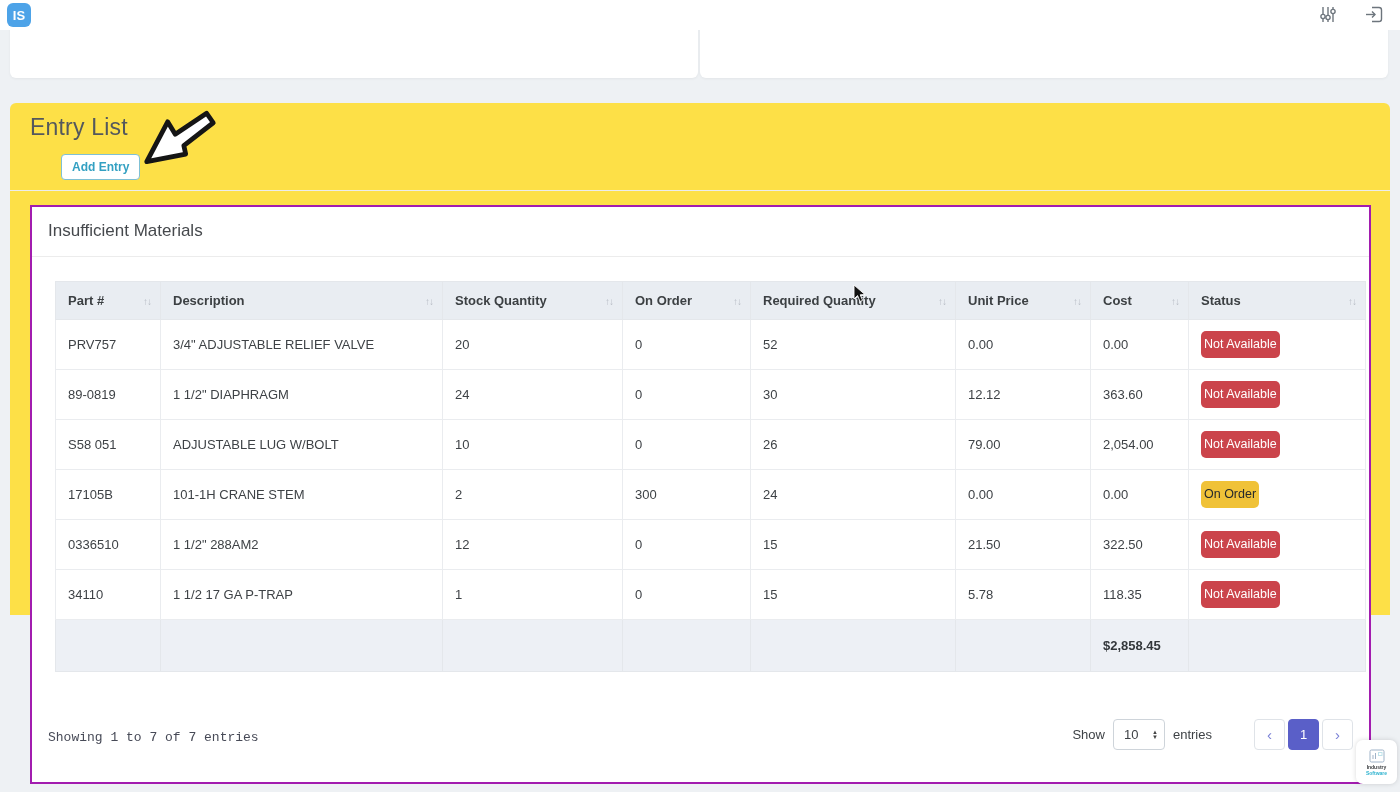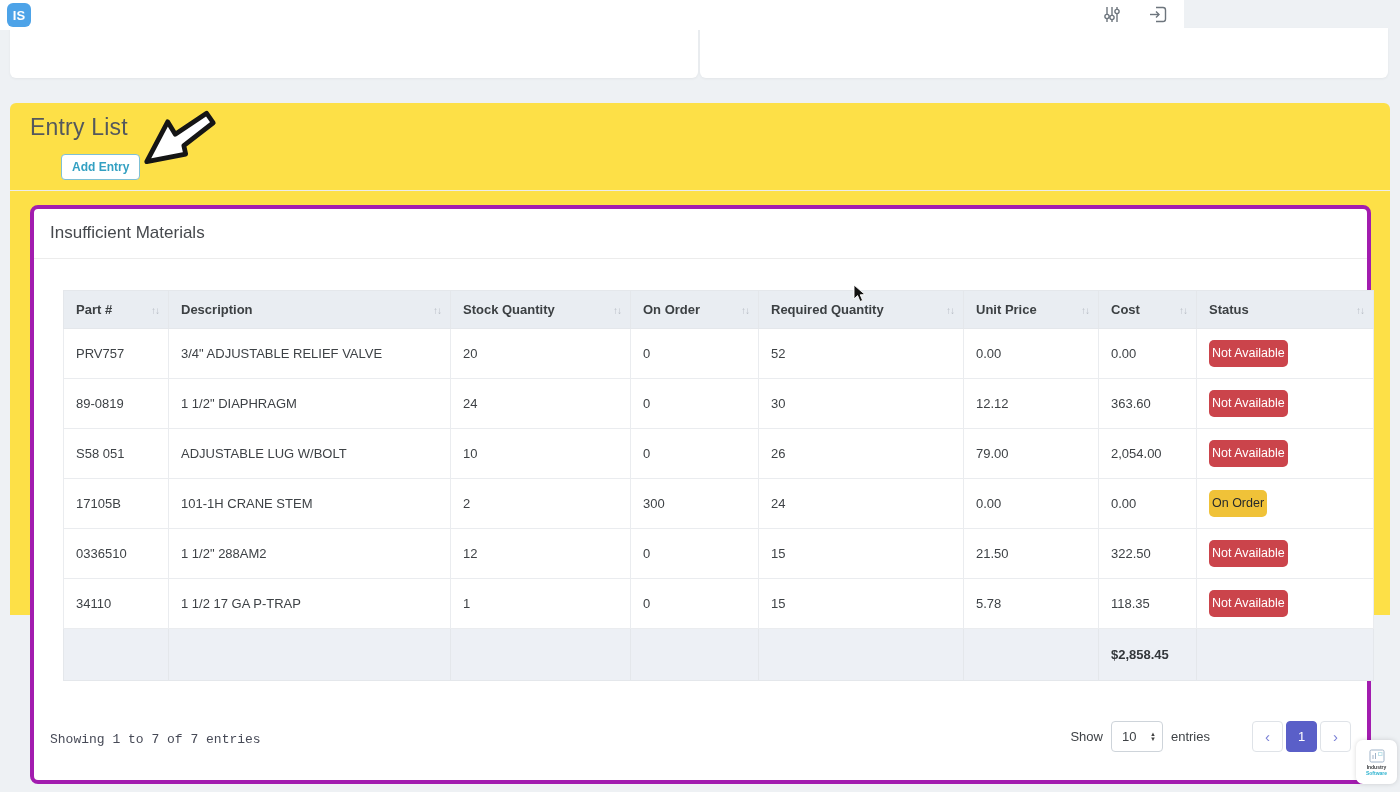--- a/index.html
+++ b/index.html
@@ -5,21 +5,21 @@
   * { box-sizing: border-box; margin: 0; padding: 0; }
   html, body { width: 1400px; height: 792px; }
   body {
     position: relative;
     background: #eef1f4;
     font-family: "Liberation Sans", sans-serif;
     overflow: hidden;
     color: #3e4246;
   }
   
-  .topbar { position: absolute; top: 0; left: 0; width: 1184px; height: 30px; background: #fff; z-index: 5; }
+  .topbar { position: absolute; top: 0; left: 0; width: 1400px; height: 30px; background: #fff; z-index: 5; }
   .logo {
     position: absolute; left: 7px; top: 3px; width: 24px; height: 24px;
     background: #4da3e8; color: #fff; border-radius: 6px;
     display: flex; align-items: center; justify-content: center;
     font-size: 13px; font-weight: bold;
   }
   .topbar-icons { position: absolute; right: 16px; top: 6px; display: flex; gap: 28px; }
   .topbar-icons svg { display: block; }
 
   
@@ -38,27 +38,27 @@
   }
   .section-divider { position: absolute; left: 0; top: 87px; width: 100%; border-top: 1px solid #ececec; }
 
   
   .annotation-arrow { position: absolute; left: 142px; top: 106px; z-index: 20; }
   .mouse-cursor { position: absolute; left: 853px; top: 284px; z-index: 30; }
 
   
   .mat-card {
     position: absolute; left: 20px; top: 102px; width: 1341px; height: 579px;
-    background: #fff; border: 4px solid #a21caf; border-radius: 8px;
+    background: #fff; border: 2px solid #a21caf; border-radius: 0;
   }
   .mat-card-header { padding: 14px 16px 15px 16px; border-bottom: 1px solid #ececec; }
   .mat-card-title { font-size: 17px; font-weight: 500; color: #46494d; }
 
   
-  .table-wrap { position: absolute; left: 29px; top: 74px; width: 1310px; margin-top: 7px; }
+  .table-wrap { position: absolute; left: 23px; top: 74px; width: 1310px; }
   table { width: 100%; border-collapse: collapse; table-layout: fixed; }
   th {
     background: #e9edf2; height: 38px; text-align: left;
     font-size: 13px; font-weight: bold; color: #3c4043;
     padding: 0 26px 0 12px; border: 1px solid #e4e7eb; position: relative;
     cursor: pointer; white-space: nowrap; overflow: hidden;
   }
   .sort-icon { position: absolute; right: 9px; top: 50%; transform: translateY(-50%); color: #b6bcc5; font-size: 10px; letter-spacing: -1px; font-weight: normal; }
   tbody td { height: 50px; font-size: 13px; color: #3e4246; padding: 0 12px; border: 1px solid #eaecef; background: #fff; white-space: nowrap; overflow: hidden; }
   tfoot td { height: 39px; background: #edf0f5; border: 1px solid #e4e7eb; font-size: 13px; font-weight: bold; color: #33373b; padding: 18px 12px; }

